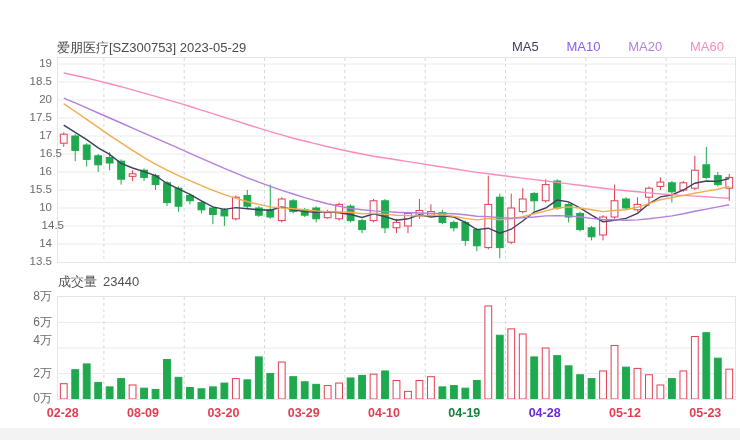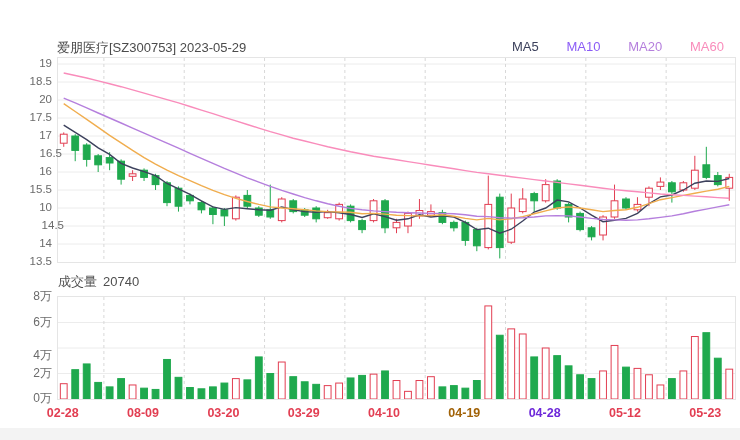--- a/index.html
+++ b/index.html
@@ -174,21 +174,21 @@
           <rect x="667.8627118644068" y="119.4" width="6.8" height="10.799999999999983" fill="#ffffff" stroke="#e23e52" stroke-width="1"></rect>
         </g>
         <polyline points="5.7,67.2 17.2,74.4 28.7,81.6 40.2,89.9 51.6,96.4 63.1,105.4 74.6,110.0 86.1,113.6 97.5,117.6 109.0,125.5 120.5,130.9 132.0,136.3 143.4,142.8 154.9,148.9 166.4,151.4 177.9,149.6 189.3,150.7 200.8,151.8 212.3,152.2 223.8,148.9 235.2,151.8 246.7,153.6 258.2,154.3 269.7,153.6 281.1,154.7 292.6,156.5 304.1,159.4 315.6,155.8 327.0,158.6 338.5,162.2 350.0,160.8 361.4,156.8 372.9,159.0 384.4,157.9 395.9,159.0 407.3,164.4 418.8,171.6 430.3,170.2 441.8,175.2 453.2,171.2 464.7,163.0 476.2,154.0 487.7,150.0 499.1,142.1 510.6,143.9 522.1,150.0 533.6,157.2 545.0,163.7 556.5,162.2 568.0,160.4 579.5,155.4 590.9,145.7 602.4,138.8 613.9,137.0 625.4,132.0 636.8,125.2 648.3,123.0 659.8,123.4 671.3,120.5" fill="none" stroke="#3c415c" stroke-width="1.4"></polyline>
         <polyline points="5.7,45.6 17.2,53.5 28.7,61.4 40.2,69.4 51.6,77.3 63.1,84.8 74.6,92.4 86.1,99.6 97.5,106.1 109.0,112.2 120.5,117.6 132.0,122.6 143.4,127.7 154.9,132.4 166.4,136.7 177.9,140.3 189.3,143.5 200.8,146.4 212.3,148.9 223.8,150.0 235.2,150.7 246.7,151.8 258.2,152.9 269.7,153.6 281.1,154.0 292.6,154.3 304.1,155.8 315.6,155.4 327.0,156.1 338.5,157.2 350.0,157.6 361.4,157.9 372.9,157.6 384.4,156.8 395.9,158.3 407.3,160.4 418.8,161.9 430.3,160.4 441.8,161.9 453.2,160.8 464.7,158.6 476.2,155.8 487.7,152.9 499.1,150.0 510.6,148.9 522.1,150.0 533.6,151.8 545.0,153.6 556.5,152.5 568.0,151.8 579.5,149.3 590.9,145.7 602.4,141.7 613.9,139.6 625.4,137.4 636.8,135.2 648.3,133.1 659.8,131.3 671.3,128.4" fill="none" stroke="#f0ad4e" stroke-width="1.4"></polyline>
         <polyline points="5.7,40.2 17.2,44.9 28.7,49.9 40.2,55.0 51.6,60.0 63.1,65.0 74.6,70.1 86.1,75.1 97.5,80.2 109.0,85.2 120.5,90.2 132.0,95.3 143.4,100.3 154.9,105.4 166.4,110.4 177.9,115.1 189.3,119.8 200.8,124.1 212.3,128.4 223.8,132.4 235.2,136.0 246.7,139.6 258.2,142.8 269.7,145.7 281.1,148.2 292.6,150.4 304.1,151.8 315.6,152.9 327.0,153.6 338.5,154.3 350.0,154.7 361.4,155.0 372.9,155.4 384.4,155.4 395.9,155.8 407.3,156.8 418.8,158.3 430.3,158.6 441.8,159.7 453.2,160.1 464.7,159.7 476.2,159.0 487.7,157.9 499.1,157.6 510.6,157.9 522.1,159.0 533.6,160.4 545.0,161.5 556.5,161.9 568.0,162.2 579.5,161.9 590.9,160.8 602.4,159.4 613.9,157.9 625.4,155.8 636.8,153.2 648.3,151.1 659.8,148.9 671.3,146.8" fill="none" stroke="#b57fdd" stroke-width="1.4"></polyline>
         <polyline points="5.7,15.0 17.2,17.5 28.7,20.0 40.2,22.9 51.6,25.8 63.1,28.7 74.6,31.9 86.1,35.2 97.5,38.4 109.0,41.6 120.5,44.9 132.0,48.5 143.4,52.1 154.9,55.7 166.4,59.3 177.9,62.9 189.3,66.5 200.8,70.1 212.3,73.7 223.8,76.9 235.2,80.2 246.7,83.0 258.2,85.9 269.7,88.8 281.1,91.3 292.6,93.8 304.1,96.0 315.6,98.2 327.0,100.0 338.5,101.8 350.0,103.6 361.4,105.4 372.9,107.2 384.4,109.0 395.9,110.8 407.3,112.6 418.8,114.4 430.3,115.8 441.8,117.2 453.2,118.7 464.7,120.1 476.2,121.6 487.7,123.0 499.1,124.4 510.6,125.9 522.1,127.3 533.6,128.8 545.0,130.2 556.5,131.6 568.0,132.7 579.5,133.8 590.9,134.9 602.4,136.0 613.9,136.7 625.4,137.4 636.8,138.1 648.3,138.8 659.8,139.6 671.3,140.3" fill="none" stroke="#f98cbb" stroke-width="1.4"></polyline>
       </svg>
     </div>
 
   <div id="volume-header">
-    <span>成交量</span><span class="val">20740</span>
+    <span>成交量</span><span class="val">23440</span>
   </div>
 
   <div id="volume-plot" class="plot">
       <svg width="677" height="102" viewBox="0 0 677 102">
         <line x1="0" x2="677" y1="25.5" y2="25.5" stroke="#ececec" stroke-width="1"></line>
         <line x1="0" x2="677" y1="51" y2="51" stroke="#ececec" stroke-width="1"></line>
         <line x1="0" x2="677" y1="76.5" y2="76.5" stroke="#ececec" stroke-width="1"></line>
         <line x1="45.898305084745765" x2="45.898305084745765" y1="0" y2="102" stroke="#d8d8d8" stroke-width="1" stroke-dasharray="3,3"></line>
         <line x1="126.22033898305085" x2="126.22033898305085" y1="0" y2="102" stroke="#d8d8d8" stroke-width="1" stroke-dasharray="3,3"></line>
         <line x1="206.54237288135593" x2="206.54237288135593" y1="0" y2="102" stroke="#d8d8d8" stroke-width="1" stroke-dasharray="3,3"></line>
@@ -265,25 +265,25 @@
     <div class="ylab" style="left: 2px; top: 128px;">17</div>
     <div class="ylab" style="left: 12px; top: 146px;">16.5</div>
     <div class="ylab" style="left: 2px; top: 164px;">16</div>
     <div class="ylab" style="left: 2px; top: 182px;">15.5</div>
     <div class="ylab" style="left: 2px; top: 200px;">10</div>
     <div class="ylab" style="left: 14px; top: 218px;">14.5</div>
     <div class="ylab" style="left: 2px; top: 236px;">14</div>
     <div class="ylab" style="left: 2px; top: 254px;">13.5</div>
     <div class="ylab" style="left: 2px; top: 289px; font-size: 12px;">8万</div>
     <div class="ylab" style="left: 2px; top: 314.5px; font-size: 12px;">6万</div>
-    <div class="ylab" style="left: 2px; top: 348px; font-size: 12px;">4万</div>
+    <div class="ylab" style="left: 2px; top: 333px; font-size: 12px;">4万</div>
     <div class="ylab" style="left: 2px; top: 365.5px; font-size: 12px;">2万</div>
     <div class="ylab" style="left: 2px; top: 391px; font-size: 12px;">0万</div>
     <div class="xlab" style="left: 62.7373px; color: rgb(226, 62, 82);">02-28</div>
     <div class="xlab" style="left: 143.059px; color: rgb(226, 62, 82);">08-09</div>
     <div class="xlab" style="left: 223.381px; color: rgb(226, 62, 82);">03-20</div>
     <div class="xlab" style="left: 303.703px; color: rgb(226, 62, 82);">03-29</div>
     <div class="xlab" style="left: 384.025px; color: rgb(226, 62, 82);">04-10</div>
-    <div class="xlab" style="left: 464.347px; color: #a16207;">04-19</div>
+    <div class="xlab" style="left: 464.347px; color: #15803d;">04-19</div>
     <div class="xlab" style="left: 544.669px; color: #6d28d9;">04-28</div>
     <div class="xlab" style="left: 624.992px; color: rgb(226, 62, 82);">05-12</div>
     <div class="xlab" style="left: 705.314px; color: rgb(226, 62, 82);">05-23</div>
   </div>
 
 </body></html>

